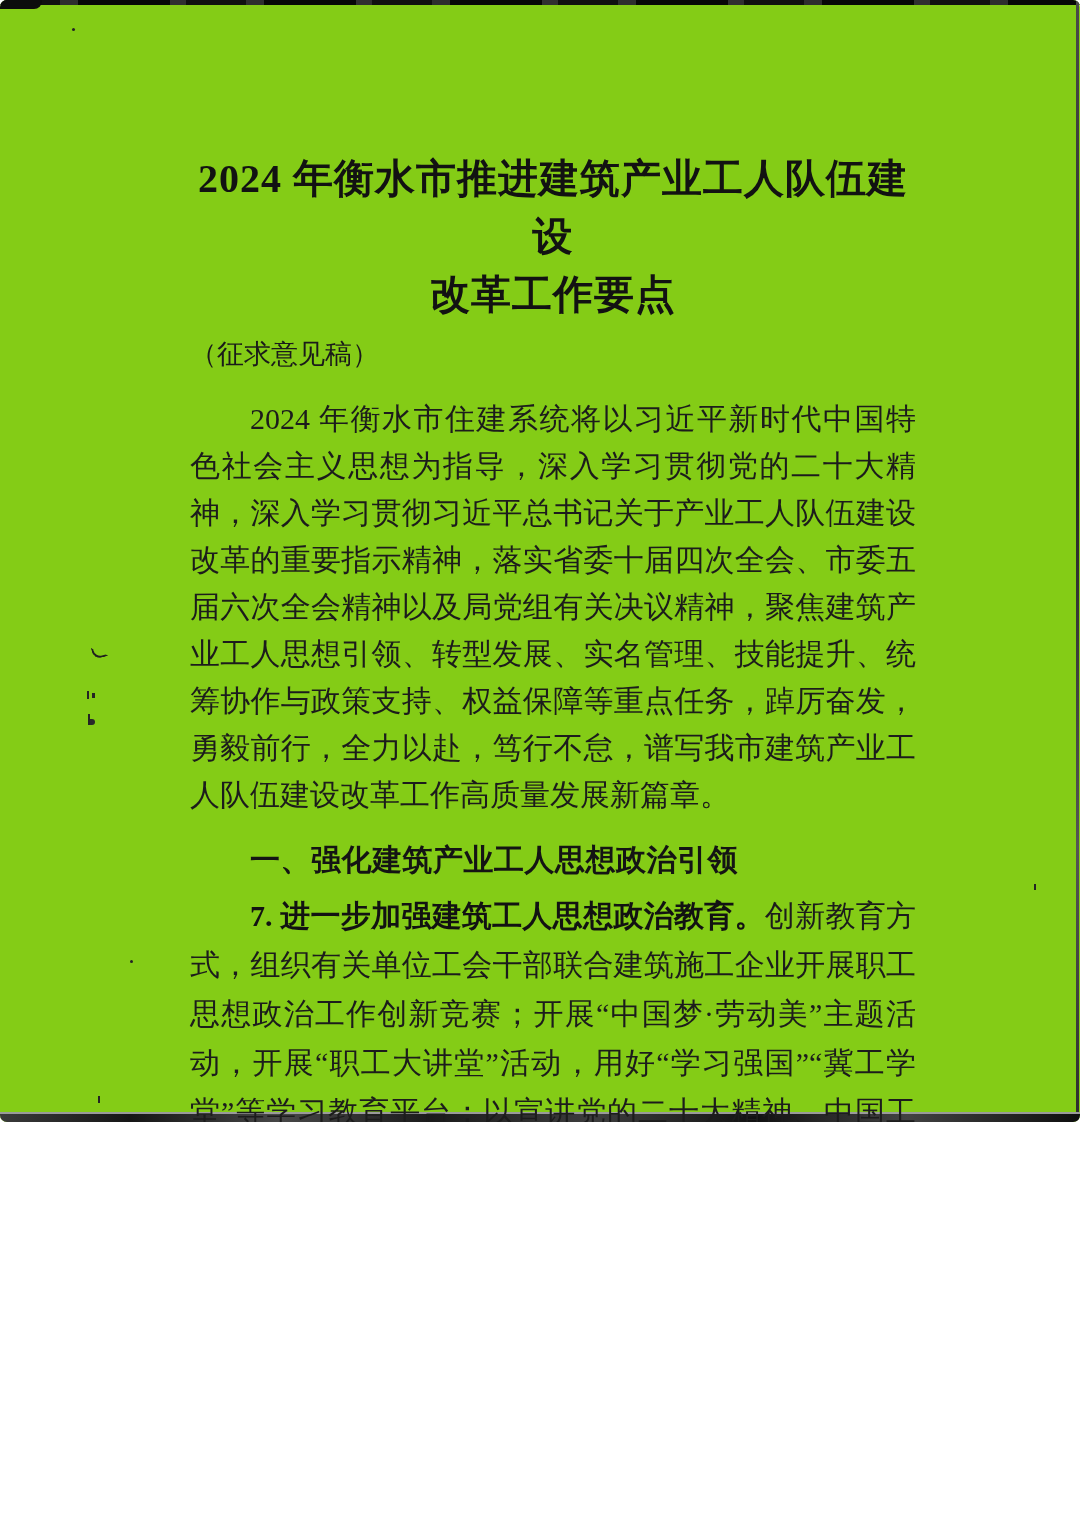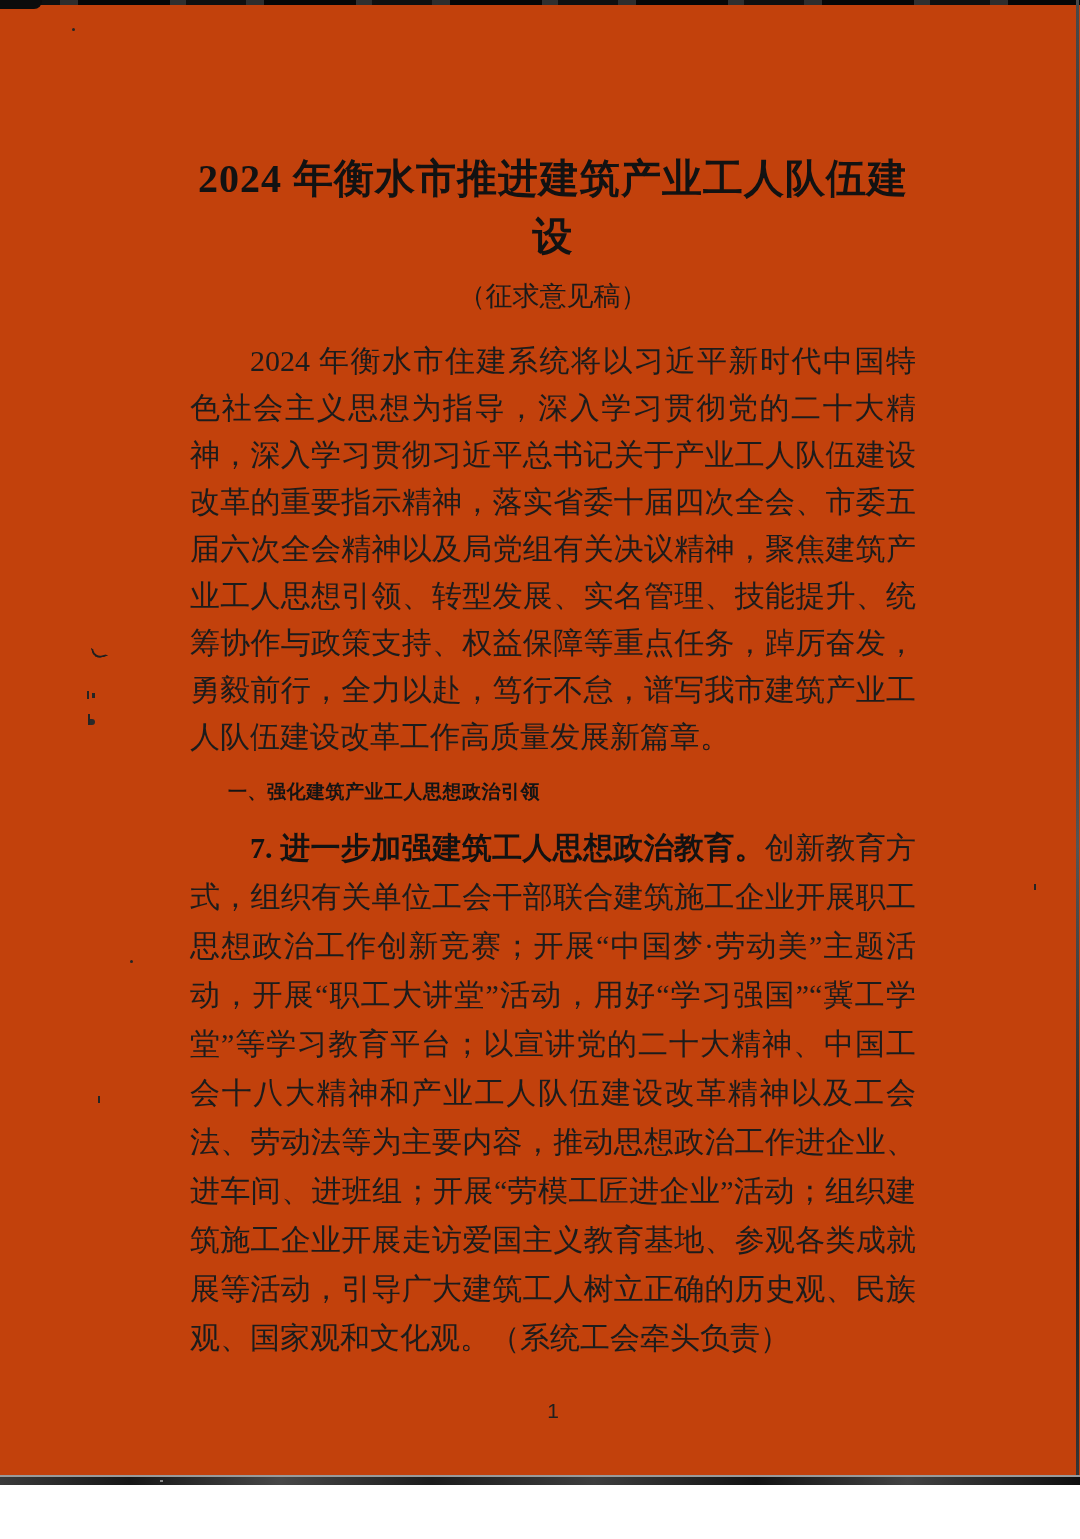--- a/index.html
+++ b/index.html
@@ -1,23 +1,24 @@
 <!DOCTYPE html>
 <html><head>
 <meta charset="utf-8">
 <style>
   html, body { margin: 0; padding: 0; background: #ffffff; }
   .page {
     position: relative;
     width: 1080px;
-    height: 1485px;
-    background: #c2410c;
+    height: 1122px;
+    background: #84cc16;
     overflow: hidden;
     font-family: "Liberation Serif", "DejaVu Serif", serif;
     color: #1e1e1e;
+    border-radius: 7px;
   }
 
   
   .edge-top {
     position: absolute; left: 0; top: 0; width: 1080px; height: 5px;
     background: repeating-linear-gradient(90deg,
       #101010 0px, #101010 60px,
       #2e2e2e 60px, #2e2e2e 78px,
       #070707 78px, #070707 170px,
       #303030 170px, #303030 186px);
@@ -52,32 +53,32 @@
 
   
   .content { position: absolute; left: 190px; top: 150px; width: 726px; }
   .title {
     margin: 0; text-align: center;
     font-size: 40px; font-weight: 700; line-height: 58px;
     letter-spacing: 1px; color: #121212;
   }
   .title-line { display: block; }
   .subtitle {
-    margin-top: 13px; text-align: center;
+    margin-top: 13px; 
     font-size: 27px; line-height: 34px; color: #1a1a1a;
   }
   .para {
     margin: 0; font-size: 30px; line-height: 47px;
     text-align: justify; text-indent: 2em; color: #1c1c1c;
   }
   .intro { margin-top: 24px; }
   .section-heading {
-    margin: 8px 0 0 0;
+    margin: 18px 0 0 0;
     font-family: "Liberation Sans", "DejaVu Sans", sans-serif;
-    font-size: 19px; font-weight: 700; line-height: 48px;
+    font-size: 30px; font-weight: 700; line-height: 48px;
     text-indent: 2em; letter-spacing: 0.5px; color: #141414;
   }
   .item { margin-top: 7px; line-height: 49px; }
   .item-lead { font-weight: 700; color: #121212; }
   .page-number {
     position: absolute; left: 190px; top: 1399px; width: 726px;
     text-align: center; font-size: 21px;
     font-family: "Liberation Sans", "DejaVu Sans", sans-serif;
     color: #1f1f1f;
   }
@@ -100,20 +101,21 @@
   <div class="speck-h-bowl"></div>
   <div class="speck round" style="left:437px; top:500px; width:3px; height:3px; background:#333;"></div>
   <div class="speck round" style="left:130px; top:960px; width:3px; height:3px;"></div>
   <div class="speck" style="left:1034px; top:884px; width:2px; height:6px;"></div>
   <div class="speck" style="left:98px; top:1096px; width:2px; height:7px;"></div>
   <div class="speck" style="left:160px; top:1480px; width:3px; height:2px; background:#8a8a8a;"></div>
 
   <div class="content">
     <h1 class="title">
       <span class="title-line">2024 年衡水市推进建筑产业工人队伍建设</span>
+      <span class="title-line">改革工作要点</span>
     </h1>
 
     <div class="subtitle">（征求意见稿）</div>
 
     <p class="para intro">2024 年衡水市住建系统将以习近平新时代中国特色社会主义思想为指导，深入学习贯彻党的二十大精神，深入学习贯彻习近平总书记关于产业工人队伍建设改革的重要指示精神，落实省委十届四次全会、市委五届六次全会精神以及局党组有关决议精神，聚焦建筑产业工人思想引领、转型发展、实名管理、技能提升、统筹协作与政策支持、权益保障等重点任务，踔厉奋发，勇毅前行，全力以赴，笃行不怠，谱写我市建筑产业工人队伍建设改革工作高质量发展新篇章。</p>
 
     <h2 class="section-heading">一、强化建筑产业工人思想政治引领</h2>
 
     <p class="para item"><b class="item-lead">7. 进一步加强建筑工人思想政治教育。</b><span>创新教育方式，组织有关单位工会干部联合建筑施工企业开展职工思想政治工作创新竞赛；开展“中国梦·劳动美”主题活动，开展“职工大讲堂”活动，用好“学习强国”“冀工学堂”等学习教育平台；以宣讲党的二十大精神、中国工会十八大精神和产业工人队伍建设改革精神以及工会法、劳动法等为主要内容，推动思想政治工作进企业、进车间、进班组；开展“劳模工匠进企业”活动；组织建筑施工企业开展走访爱国主义教育基地、参观各类成就展等活动，引导广大建筑工人树立正确的历史观、民族观、国家观和文化观。（系统工会牵头负责）</span></p>
   </div>

